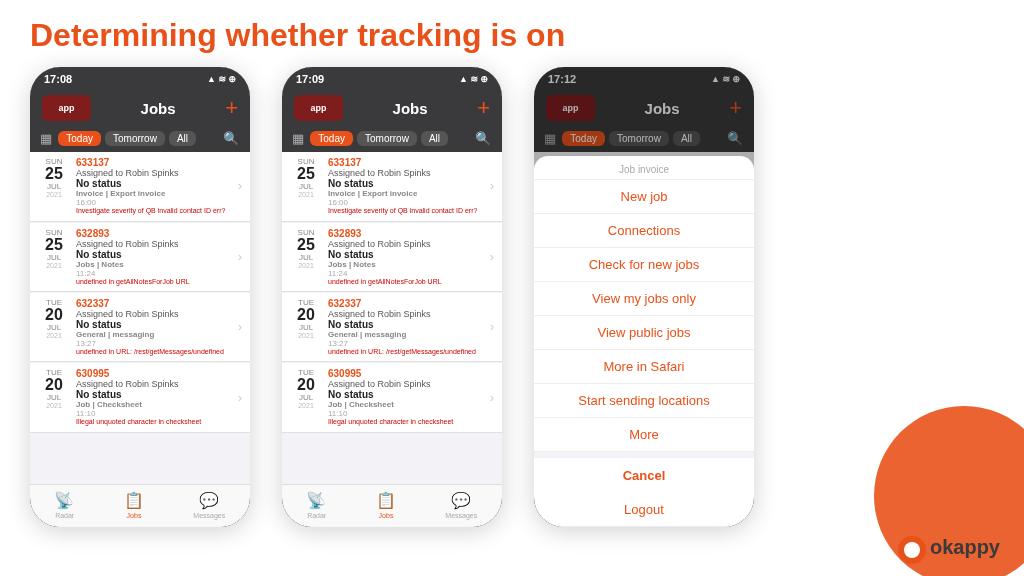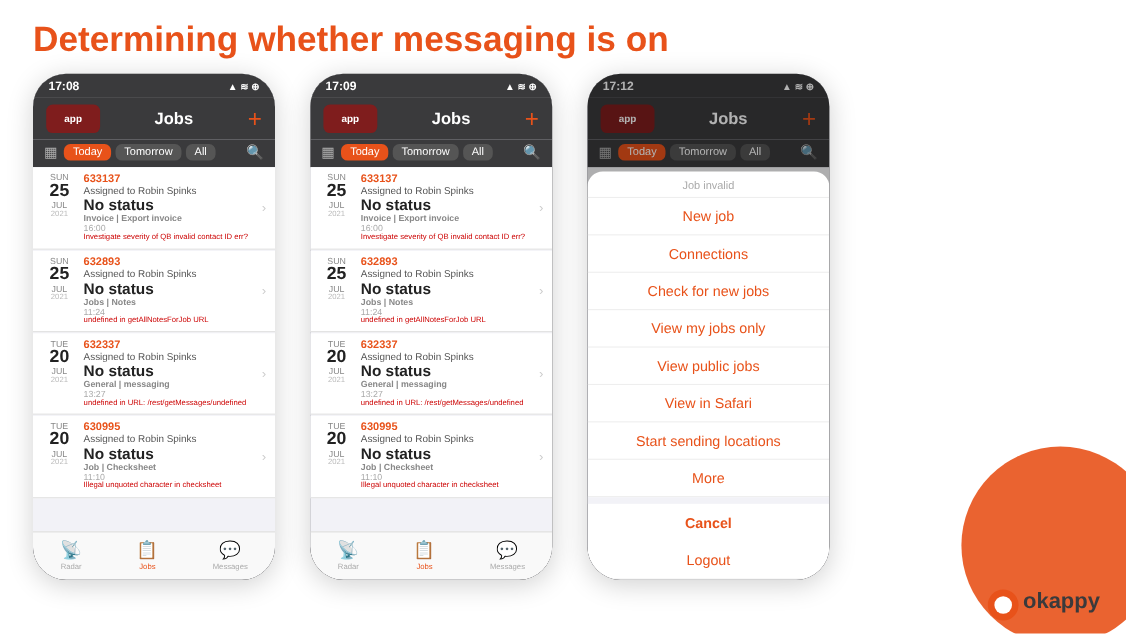--- a/index.html
+++ b/index.html
@@ -176,21 +176,21 @@
     .job-id {
       color: #e8521a;
       font-size: 10px;
       font-weight: 700;
     }
     .job-assignee {
       font-size: 9px;
       color: #555;
     }
     .job-status {
-      font-size: 14px;
+      font-size: 10px;
       font-weight: 700;
       color: #222;
     }
     .job-tags {
       font-size: 8px;
       color: #888;
       font-weight: bold;
     }
     .job-time {
       font-size: 8px;
@@ -308,21 +308,21 @@
       border-radius: 50%;
       background: #e8521a;
       z-index: 0;
       opacity: 0.9;
     }
     .okappy-logo { z-index: 1; }
   </style>
 </head>
 <body>
 
-<div class="page-title">Determining whether messaging is on</div>
+<div class="page-title">Determining whether tracking is on</div>
 
 <div class="phones-row">
 
   <div class="phone">
     <div class="phone-screen">
 
       <div class="status-bar">
         <span class="time">17:08</span>
         <span class="status-icons">▲ ≋ ⊕</span>
       </div>
@@ -577,27 +577,27 @@
           <div class="job-content">
             <div class="job-id">632893</div>
             <div class="job-assignee">Assigned to Robin Spinks</div>
             <div class="job-status">No status</div>
           </div>
         </div>
       </div>
 
       <div class="menu-overlay">
         <div class="action-sheet">
-          <div class="action-sheet-title">Job invalid</div>
+          <div class="action-sheet-title">Job invoice</div>
           <div class="action-item">New job</div>
           <div class="action-item">Connections</div>
           <div class="action-item">Check for new jobs</div>
           <div class="action-item">View my jobs only</div>
           <div class="action-item">View public jobs</div>
-          <div class="action-item">View in Safari</div>
+          <div class="action-item">More in Safari</div>
           <div class="action-item">Start sending locations</div>
           <div class="action-item">More</div>
           <div class="action-item cancel">Cancel</div>
           <div class="action-item">Logout</div>
         </div>
       </div>
     </div>
   </div>
 
 </div>

